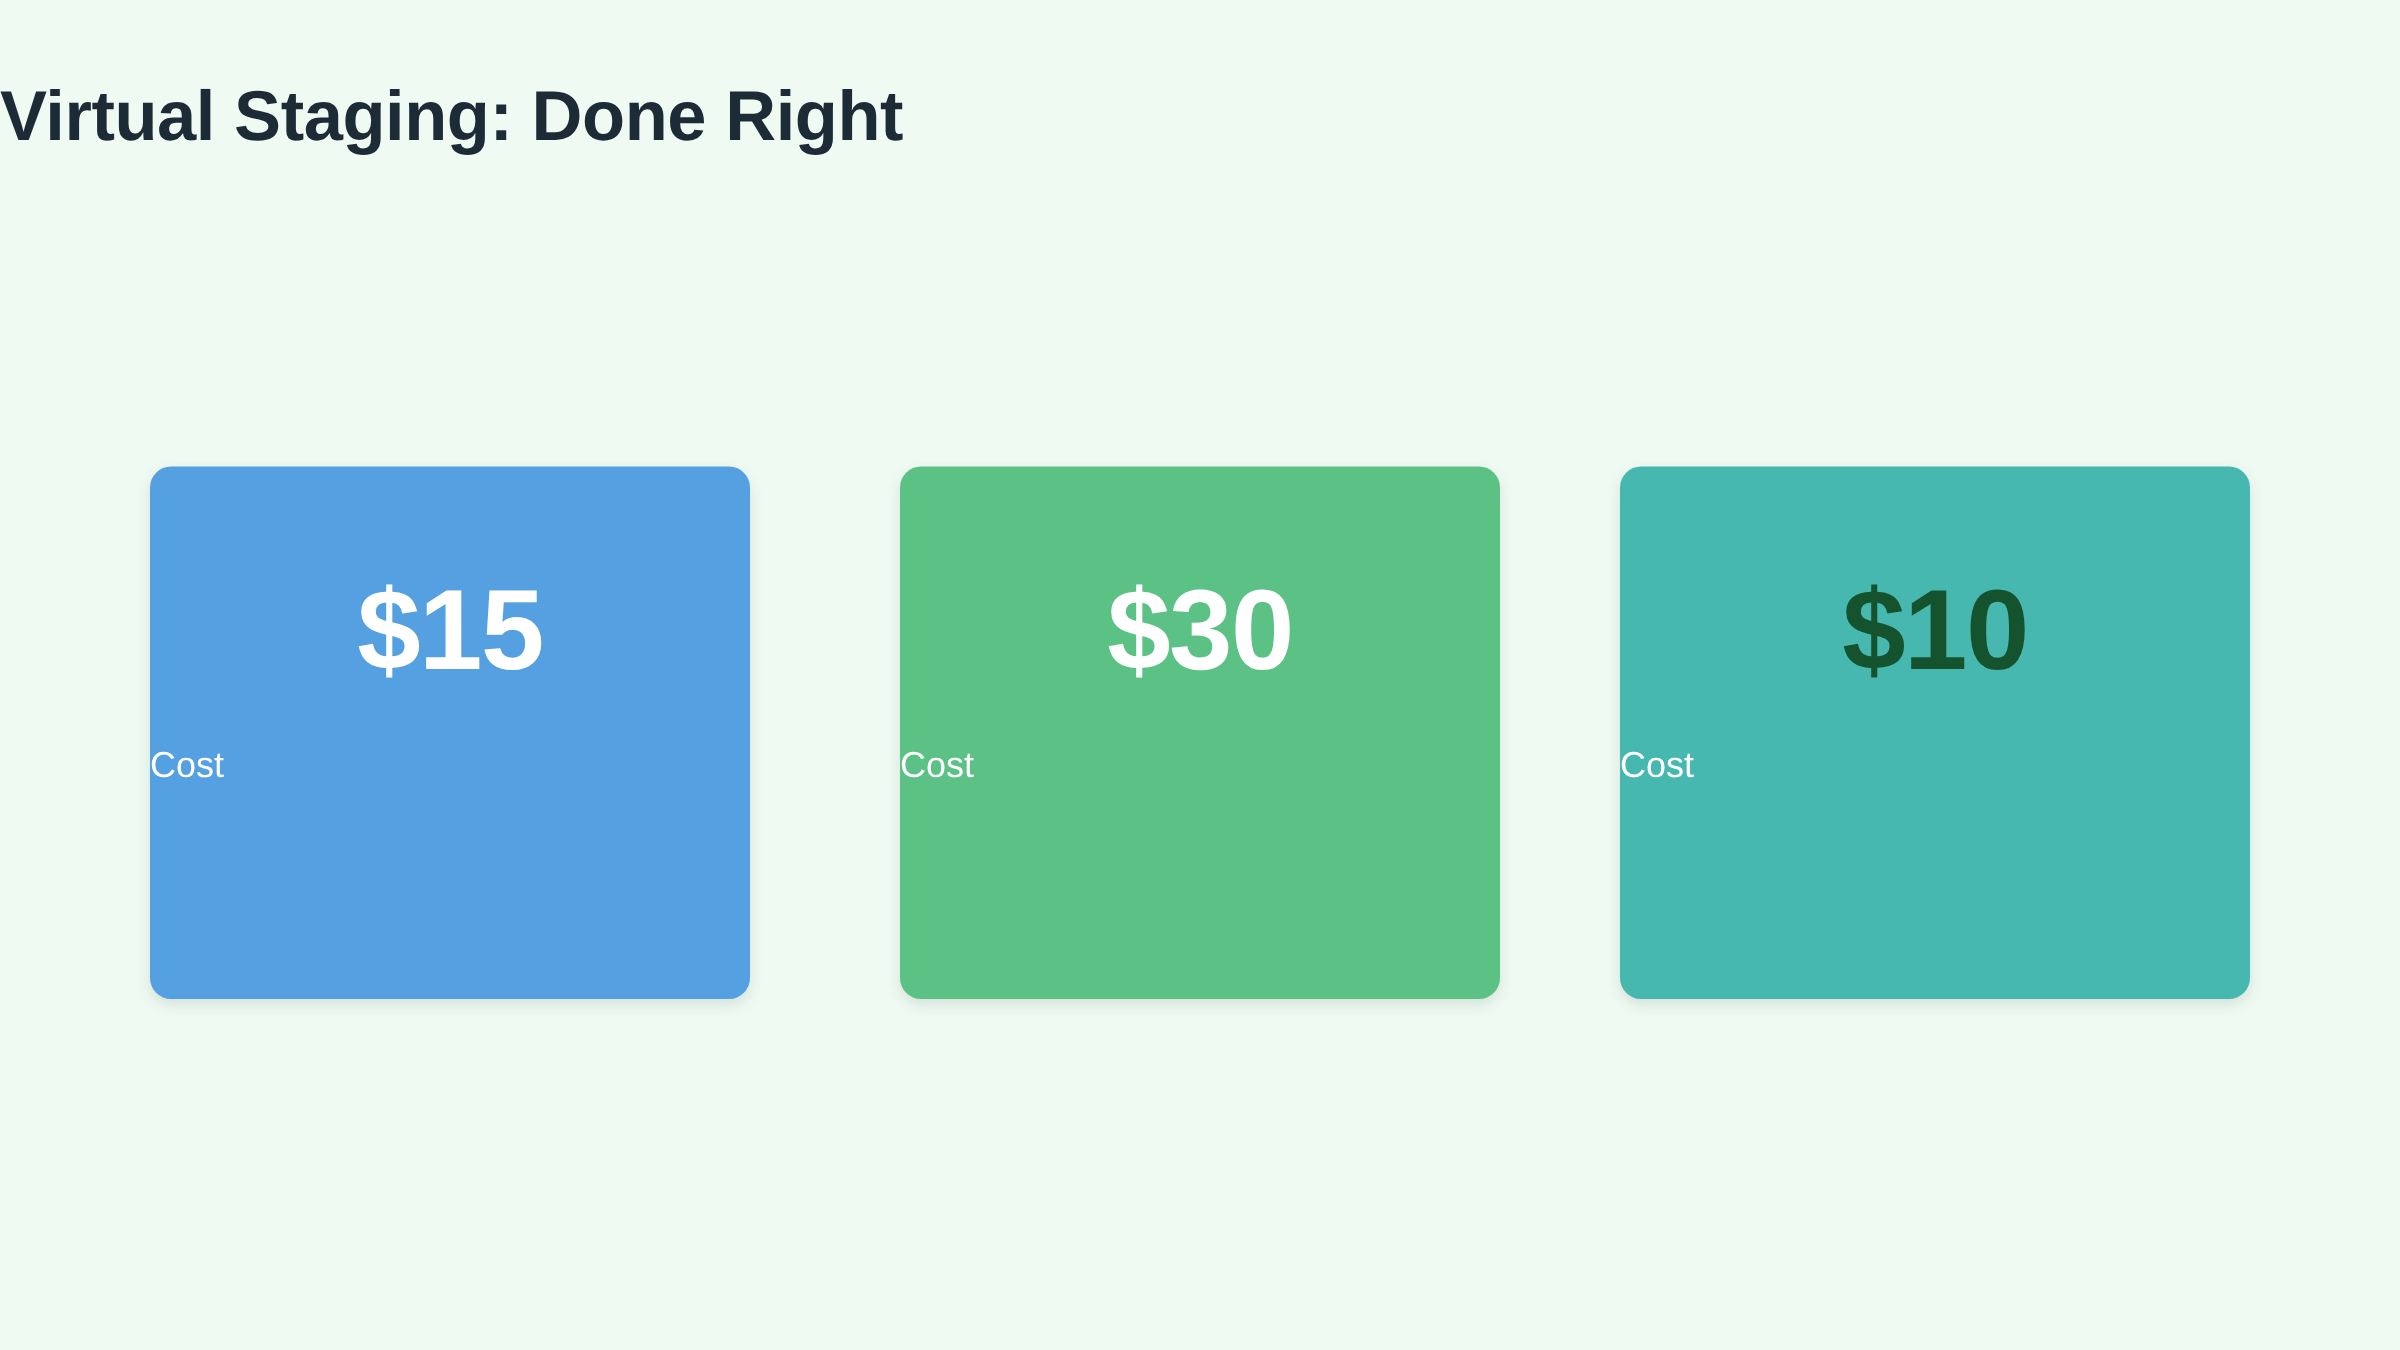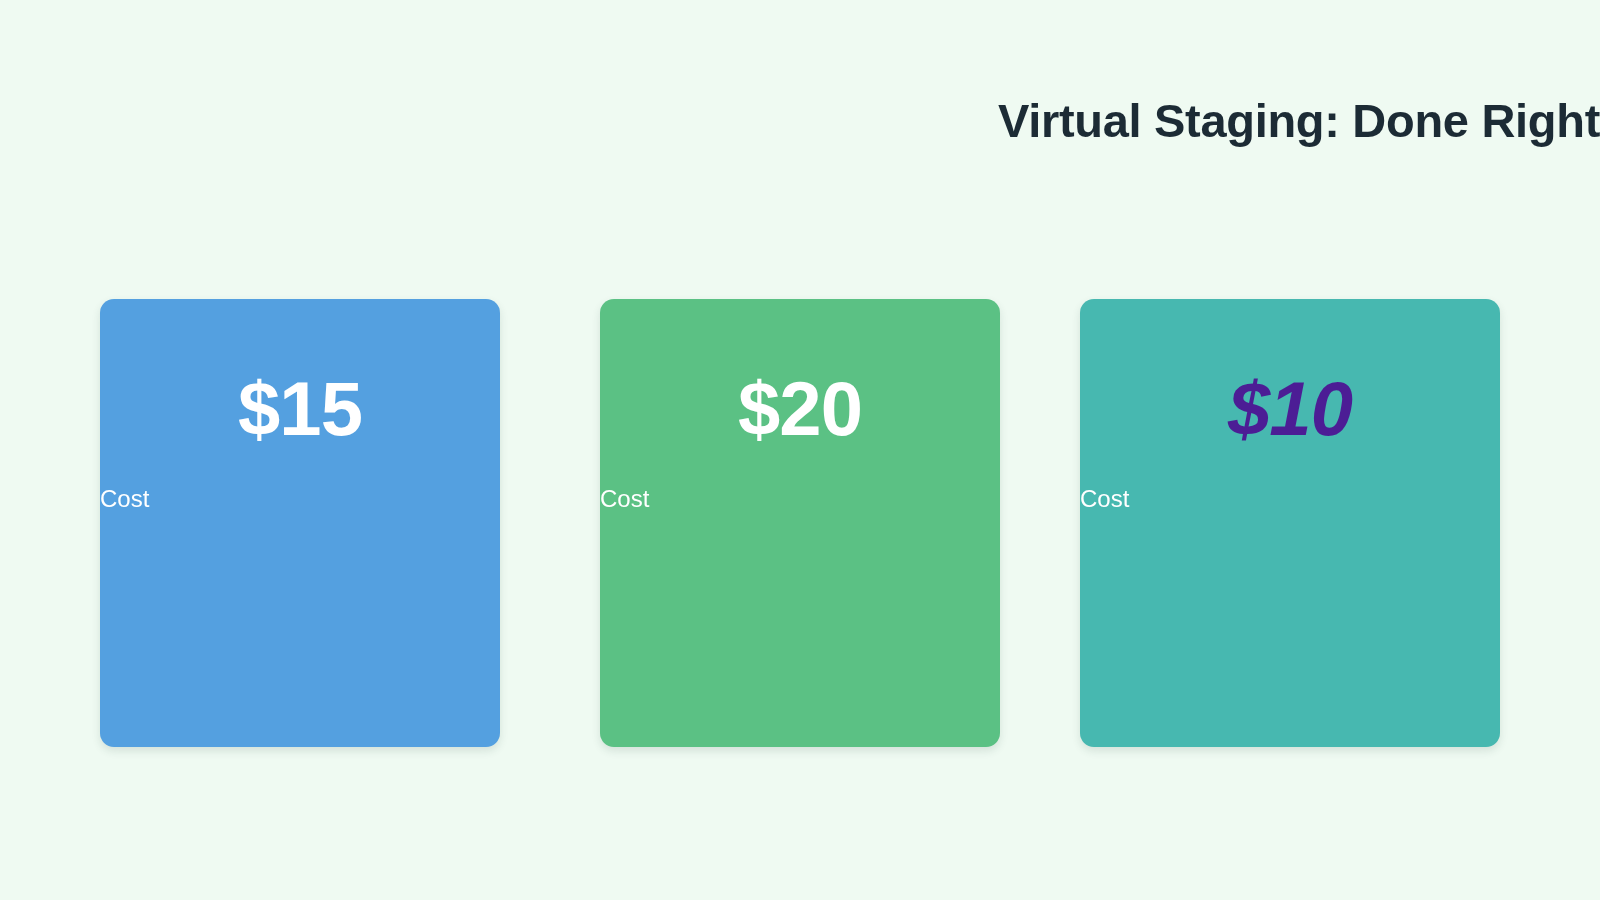--- a/index.html
+++ b/index.html
@@ -19,42 +19,41 @@
     width: 1600px;
     height: 900px;
     position: relative;
   }
 
   .page-title {
     position: absolute;
     top: 50px;
     left: 0;
     width: 1600px;
-    text-align: right;
+    text-align: left;
     font-size: 47px;
     font-weight: bold;
     color: #1c2b35;
     letter-spacing: -0.3px;
     line-height: 1.15;
     white-space: nowrap;
-    margin-top: 44px;
   }
 
   .cards-row {
     position: absolute;
     top: 295px;
     left: 0;
     width: 1600px;
     height: 355px;
   }
 
   .stat-card {
     position: absolute;
-    top: 4px;
-    height: 448px;
+    top: 16px;
+    height: 355px;
     border-radius: 14px;
     box-shadow: 0 4px 9px rgba(40, 70, 60, 0.13);
     box-sizing: border-box;
     padding-left: 14px;
   }
 
   .stat-card.c0 { left: 100px;  width: 400px; }
   .stat-card.c1 { left: 600px;  width: 400px; }
   .stat-card.c2 { left: 1080px; width: 420px; }
 
@@ -91,23 +90,23 @@
   <div class="page-title" style="color: rgb(28, 43, 53);">Virtual Staging: Done Right</div>
 
   <div class="cards-row">
 
     <div class="stat-card c0" style="background: rgb(84, 160, 224);">
       <div class="card-value" style="color: rgb(255, 255, 255);">$15</div>
       <div class="card-label" style="color: rgb(255, 255, 255);">Cost</div>
     </div>
 
     <div class="stat-card c1" style="background: rgb(91, 193, 132);">
-      <div class="card-value" style="color: rgb(255, 255, 255);">$20</div>
+      <div class="card-value" style="color: rgb(255, 255, 255);">$30</div>
       <div class="card-label" style="color: rgb(255, 255, 255);">Cost</div>
     </div>
 
     <div class="stat-card c2" style="background: rgb(71, 184, 176);">
-      <div class="card-value" style="color: #4c1d95; font-style: italic;">$10</div>
+      <div class="card-value" style="color: #14532d;">$10</div>
       <div class="card-label" style="color: rgb(255, 255, 255);">Cost</div>
     </div>
 
   </div>
 </div>
 
 </body></html>

